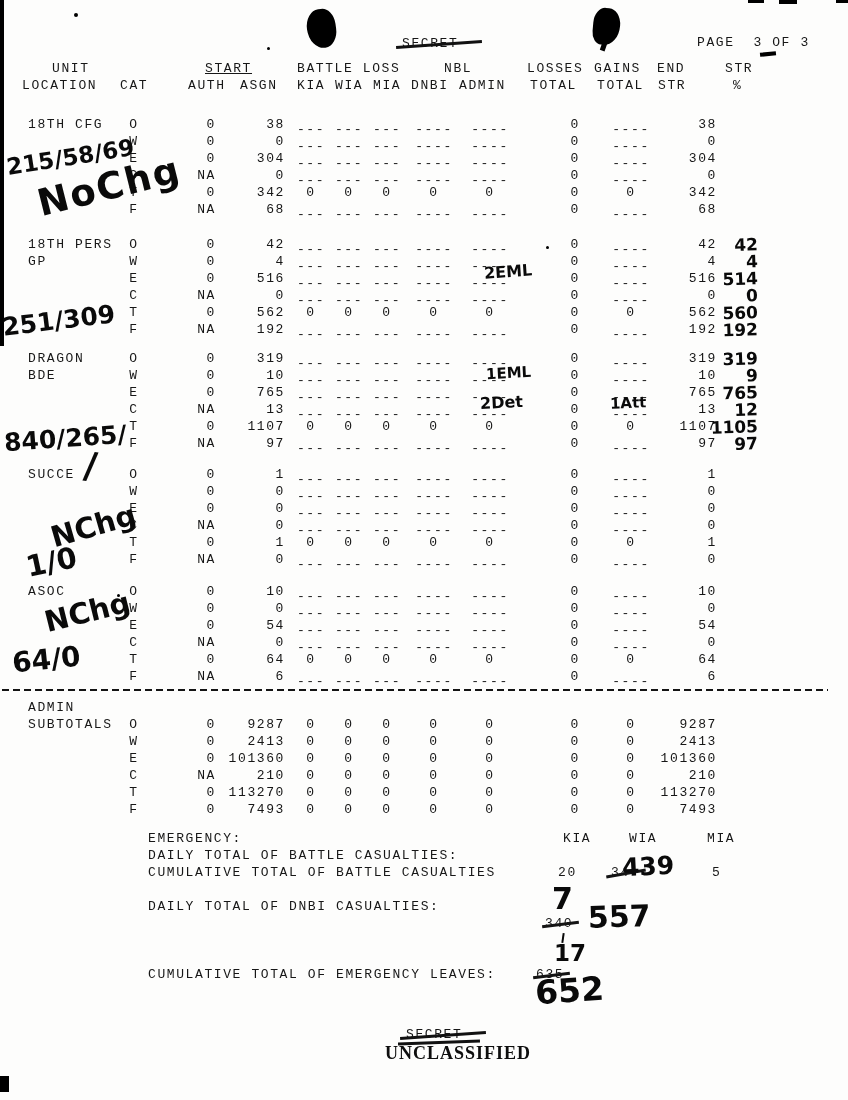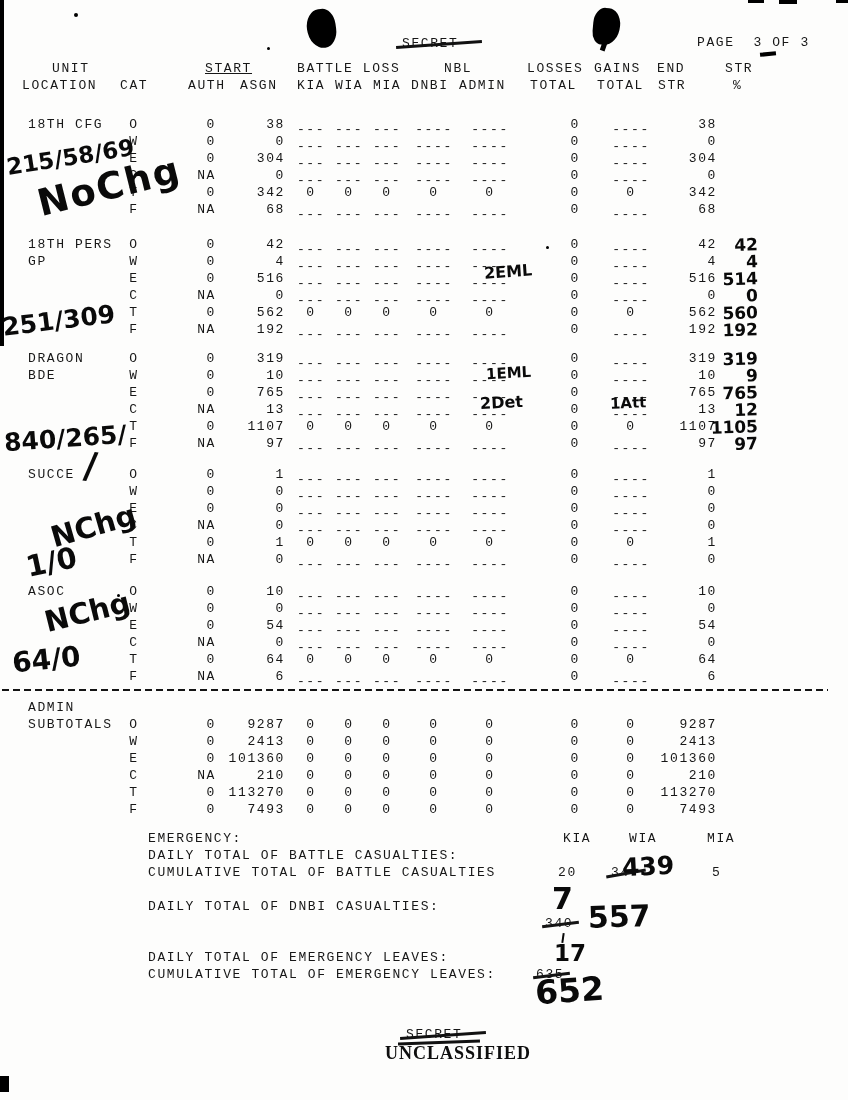--- a/index.html
+++ b/index.html
@@ -548,21 +548,20 @@
 
   <div class="t" style="left:148px;top:849px;">DAILY TOTAL OF BATTLE CASUALTIES:</div>
   <div class="t" style="left:148px;top:866px;">CUMULATIVE TOTAL OF BATTLE CASUALTIES</div>
   <div class="t" style="left:558px;top:866px;">20</div>
   <div class="t" style="left:611px;top:866px;"><span class="struck wide">34</span></div>
   <div class="t" style="left:712px;top:866px;">5</div>
 
   <div class="t" style="left:148px;top:900px;">DAILY TOTAL OF DNBI CASUALTIES:</div>
   <div class="t" style="left:545px;top:917px;"><span class="struck">340</span></div>
 
-  <div class="t" style="left:148px;top:951px;">DAILY TOTAL OF EMERGENCY LEAVES:</div>
   <div class="t" style="left:148px;top:968px;">CUMULATIVE TOTAL OF EMERGENCY LEAVES:</div>
   <div class="t" style="left:536px;top:968px;text-align:right;"><span class="struck">635</span></div>
 
   <div class="hw a-u1r">215/58/69</div>
   <div class="hw a-u1n">NoChg</div>
   <div class="hw a-u2r">251/309</div>
   <div class="hw a-u3r">840/265/</div>
   <div class="hw a-u4s">/</div>
   <div class="hw a-u4n">NChg</div>
   <div class="hw a-u4r">1/0</div>

